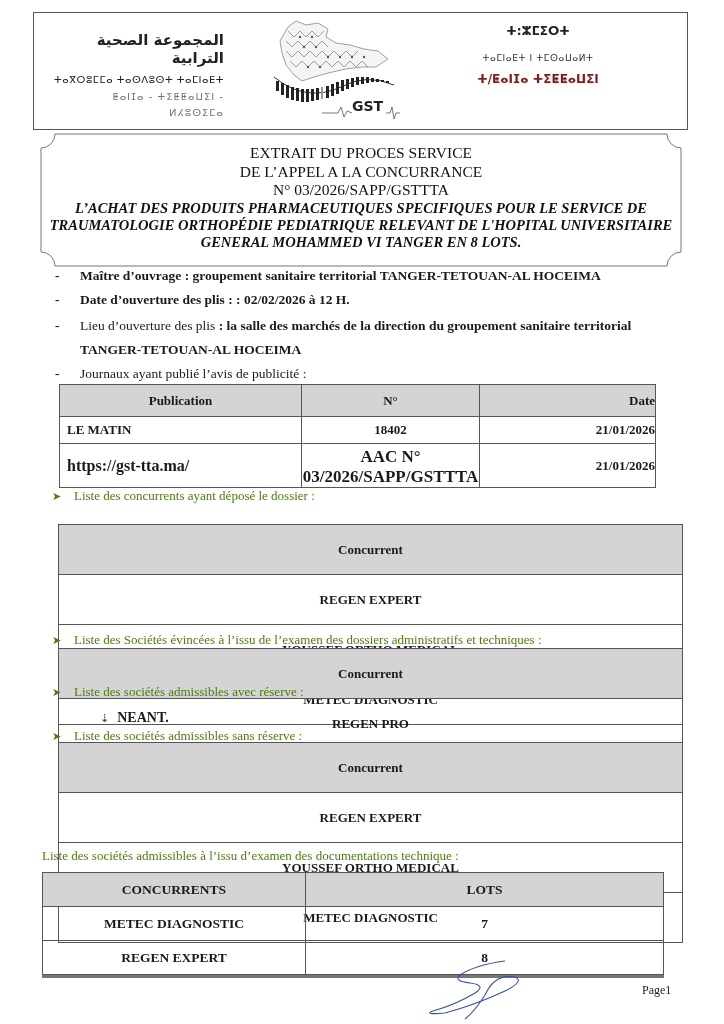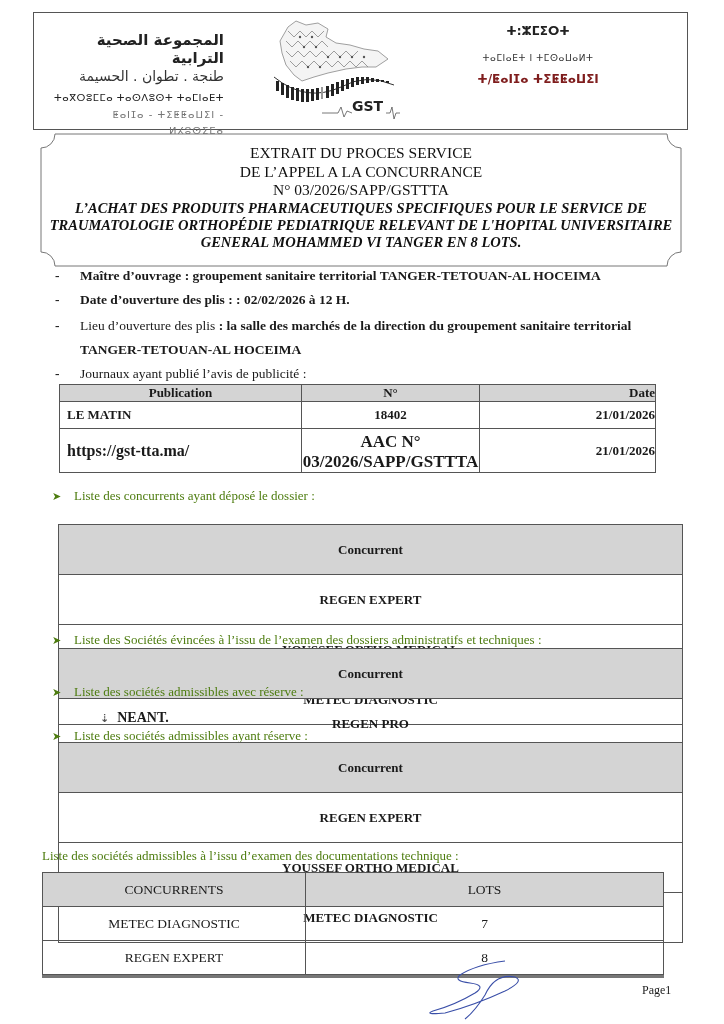--- a/index.html
+++ b/index.html
@@ -37,52 +37,51 @@
     .dash { position: absolute; left: 0; font-weight: bold; }
     .info-text { position: absolute; left: 25px; }
     .b { font-weight: bold; }
 
     
     table { border-collapse: collapse; position: absolute; }
     td, th { border: 1px solid #555; font-family: "Liberation Serif", serif; }
     .gray { background: #d4d4d4; }
 
     .pub-table { left: 59px; top: 384px; width: 597px; font-size: 13px; }
-    .pub-table th { height: 17px; font-weight: bold; }
+    .pub-table th { height: 32px; font-weight: bold; }
     .pub-table td { height: 27px; font-weight: bold; }
     .pub-table .c1 { width: 242px; text-align: left; padding-left: 7px; }
     .pub-table .c2 { width: 178px; text-align: center; }
     .pub-table .c3 { text-align: right; }
     .pub-table th.c1 { text-align: center; padding-left: 0; }
     .pub-url { font-size: 16px; }
 
     .arrow-line { position: absolute; font-size: 13px; white-space: nowrap; color: #4d7c0f; }
     .arrow { display: inline-block; width: 22px; font-family: "DejaVu Sans", sans-serif; font-size: 11px; }
 
     .conc-table { left: 58px; width: 625px; font-size: 13px; }
     .conc-table td { height: 18px; text-align: center; font-weight: bold; padding: 16px; line-height: 17px; }
 
     .neant { position: absolute; left: 100px; top: 710px; font-size: 14px; font-weight: bold; white-space: nowrap; }
     .neant-icon { font-family: "DejaVu Sans", sans-serif; font-size: 11px; margin-right: 8px; color: #555; }
 
     .lots-table { left: 42px; top: 872px; width: 622px; font-size: 13.5px; }
-    .lots-table td { height: 34px; text-align: center; font-weight: normal; }
+    .lots-table td { height: 34px; text-align: center; font-weight: bold; }
     .lots-table .lc1 { width: 263px; }
 
     .bottom-rule { position: absolute; left: 42px; top: 975px; width: 622px; height: 3px; background: #777; }
     .page-num { position: absolute; left: 642px; top: 983px; font-size: 12px; }
     .signature { position: absolute; left: 415px; top: 955px; }
   </style>
 </head>
 <body>
 
 <div class="header-box">
   <div class="arabic-block">
     <div class="arabic-line1">المجموعة الصحية الترابية</div>
-    <div class="arabic-line2">طنجة . تطوان . الحسيمة</div>
     <div class="tifinagh-line1">ⵜⴰⴳⵔⵓⵎⵎⴰ ⵜⴰⵙⴷⵓⵙⵜ ⵜⴰⵎⵏⴰⴹⵜ</div>
     <div class="tifinagh-line2">ⵟⴰⵏⵊⴰ - ⵜⵉⵟⵟⴰⵡⵉⵏ - ⵍⵃⵓⵙⵉⵎⴰ</div>
   </div>
 
   <div class="logo">
     <svg width="135" height="110" viewBox="0 0 135 110">
       <g stroke="#888" stroke-width="0.8" fill="none">
         <path d="M22 12 L30 6 L40 10 L52 8 L62 14 L60 22 L70 28 L84 30 L98 34 L112 36 L122 44 L110 52 L96 52 L80 54 L62 58 L48 62 L36 66 L28 60 L20 50 L16 38 L14 26 Z" fill="#f4f4f4"></path>
       </g>
       <g fill="none" stroke="#777" stroke-width="0.7">
@@ -233,21 +232,21 @@
   </table>
 
 <div class="arrow-line" style="left:52px; top:684px;">
   <span class="arrow">➤</span><span>Liste des sociétés admissibles avec réserve :</span>
 </div>
 <div class="neant">
   <span class="neant-icon">⇣</span><span>NEANT.</span>
 </div>
 
 <div class="arrow-line" style="left:52px; top:728px;">
-  <span class="arrow">➤</span><span>Liste des sociétés admissibles ayant réserve :</span>
+  <span class="arrow">➤</span><span>Liste des sociétés admissibles sans réserve :</span>
 </div>
 <table class="conc-table" style="top:742px;">
   <tbody>
       <tr class="gray">
         <td>Concurrent</td>
       </tr>
   <tr>
         <td>REGEN EXPERT</td>
       </tr>
   <tr>

